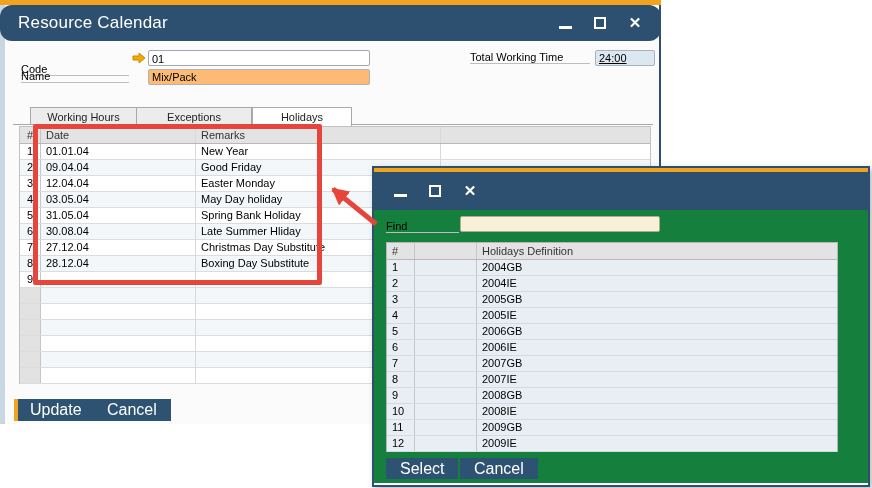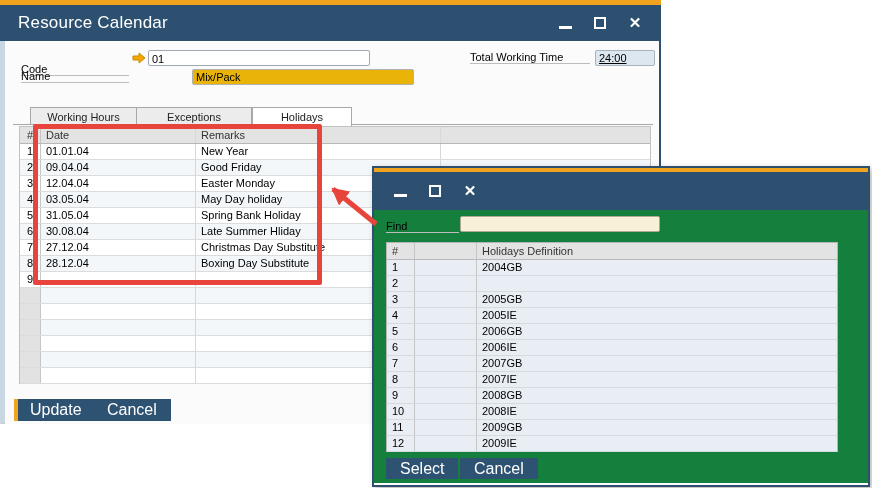--- a/index.html
+++ b/index.html
@@ -13,28 +13,28 @@
   .titlebar .title { font-size:17px; letter-spacing:.2px; flex:1; white-space:nowrap; }
   .win-controls { display:flex; align-items:center; gap:19px; }
   .ctl { display:inline-flex; align-items:center; justify-content:center; width:16px; height:16px; cursor:default; }
   .ctl-min span { display:block; width:13px; height:3px; background:#fff; margin-top:9px; }
   .ctl-max span { display:block; width:12px; height:12px; border:2px solid #fff; }
   .ctl-close { color:#fff; font-size:15px; font-weight:bold; }
 
   
   .rc-window { left:0; top:0; width:661px; height:424px;
                border-left:5px solid #c9d7e3; border-right:2px solid #2d5070; border-bottom:2px solid #c9cdd2; }
-  .rc-window .titlebar { margin:0 -2px 0 -5px; }
+  .rc-window .titlebar { margin:0 -2px 0 -5px;border-radius:12px; }
   .rc-window .gold-strip { margin:0 -2px 0 -5px; }
   .rc-content { position:relative; width:100%; height:383px; background:#fbfbfb; font-size:11px; }
 
   .fld-label { position:absolute; height:15px; border-bottom:1px solid #bdbdbd; color:#000; padding-top:2px; }
   .fld-box { position:absolute; height:16px; font-size:11px; padding:1px 3px 0 3px; border:1px solid #9fa8b3; border-radius:2px; overflow:hidden; white-space:nowrap; }
   .code-input { left:143px; top:9px; width:222px; background:#fff; font-family:"Liberation Sans",sans-serif; }
-  .name-box { left:143px; top:28px; width:222px; background:#eab308; border-color:#b2b2b2;margin-left:44px; }
+  .name-box { left:143px; top:28px; width:222px; background:#fdba74; border-color:#b2b2b2; }
   .twt-box { left:590px; top:9px; width:60px; background:#dde7ef; border-color:#a8b2bc;text-decoration:underline; }
   .link-arrow { position:absolute; left:127px; top:11px; }
 
   .tabs { position:absolute; left:25px; top:66px; display:flex; }
   .tab { height:18px; padding-top:3px; text-align:center; background:#ececec; border:1px solid #a8a8a8; border-bottom:none; color:#222; cursor:default; }
   .tab.t0 { width:107px; }
   .tab.t1 { width:115px; border-left:none; }
   .tab.t2 { width:100px; }
   .tab.active { background:#ffffff; height:19px; position:relative; z-index:2; }
   .tab-line { position:absolute; left:8px; right:6px; top:83px; border-top:1px solid #a8a8a8; }
@@ -255,20 +255,21 @@
         </div>
         <div>
             <div class="grid-row">
               <div class="cell c0">1</div>
               <div class="cell c1"></div>
               <div class="cell c2">2004GB</div>
             </div>
             <div class="grid-row">
               <div class="cell c0">2</div>
               <div class="cell c1"></div>
+              <div class="cell c2">2004IE</div>
             </div>
             <div class="grid-row">
               <div class="cell c0">3</div>
               <div class="cell c1"></div>
               <div class="cell c2">2005GB</div>
             </div>
             <div class="grid-row">
               <div class="cell c0">4</div>
               <div class="cell c1"></div>
               <div class="cell c2">2005IE</div>

